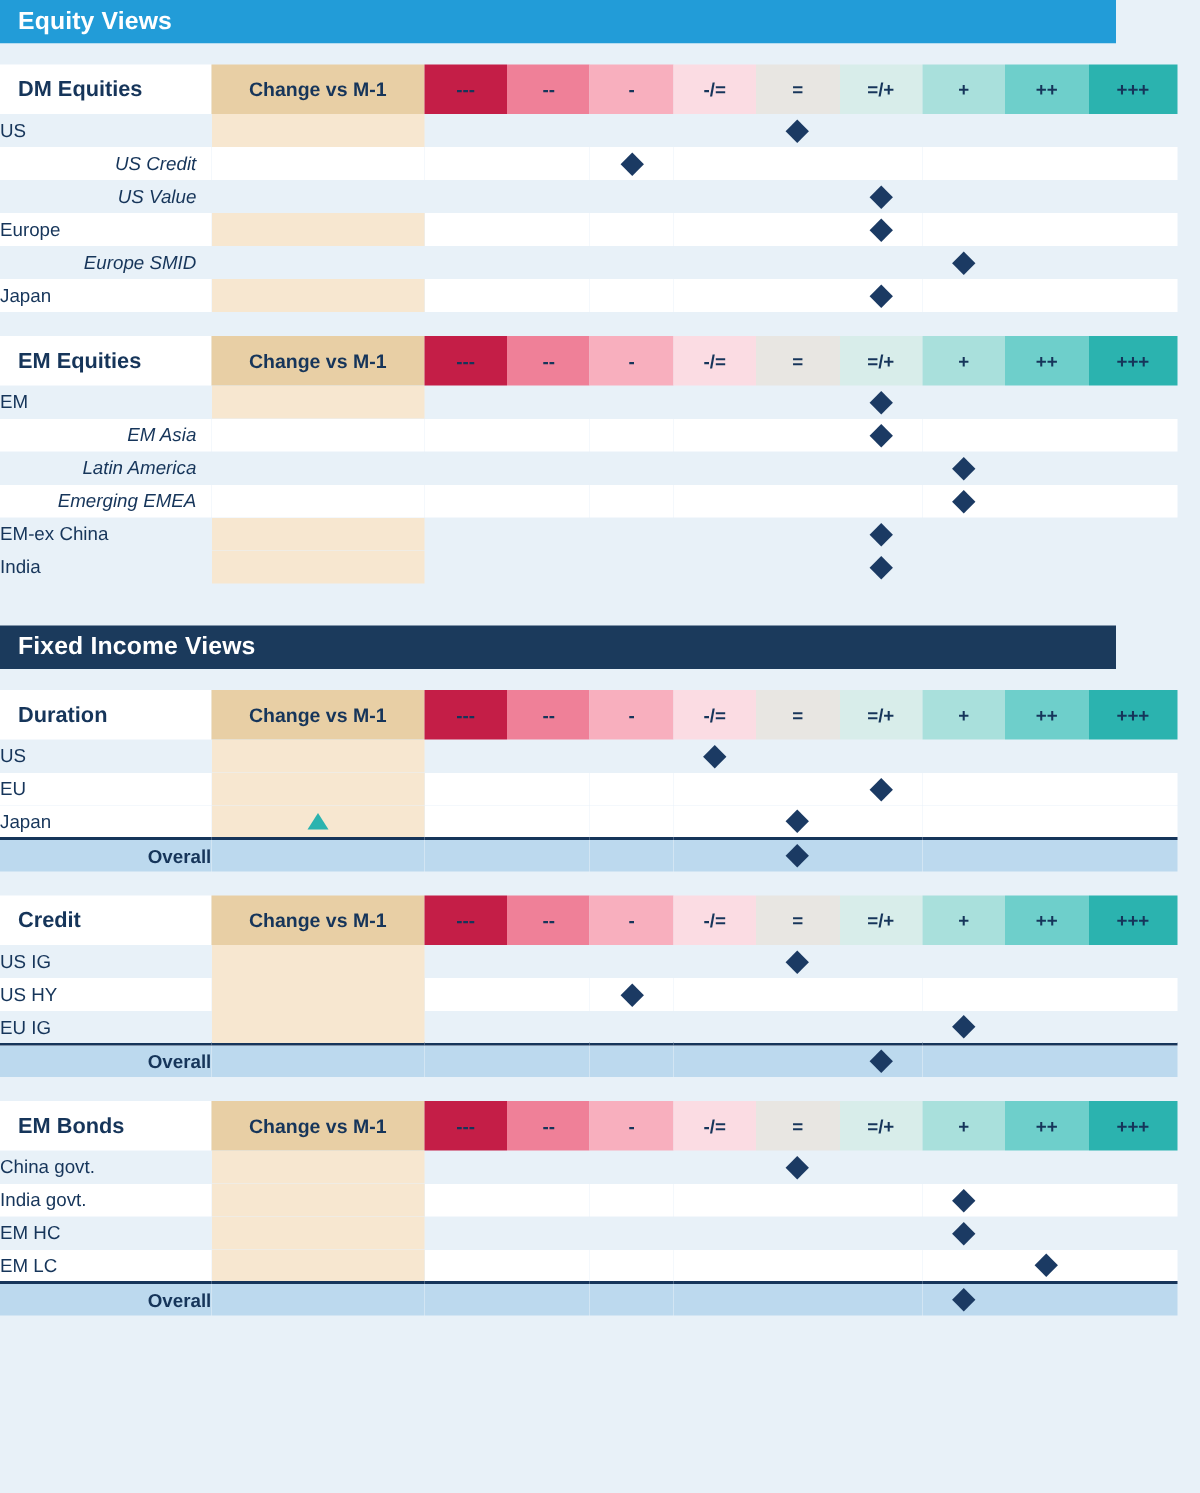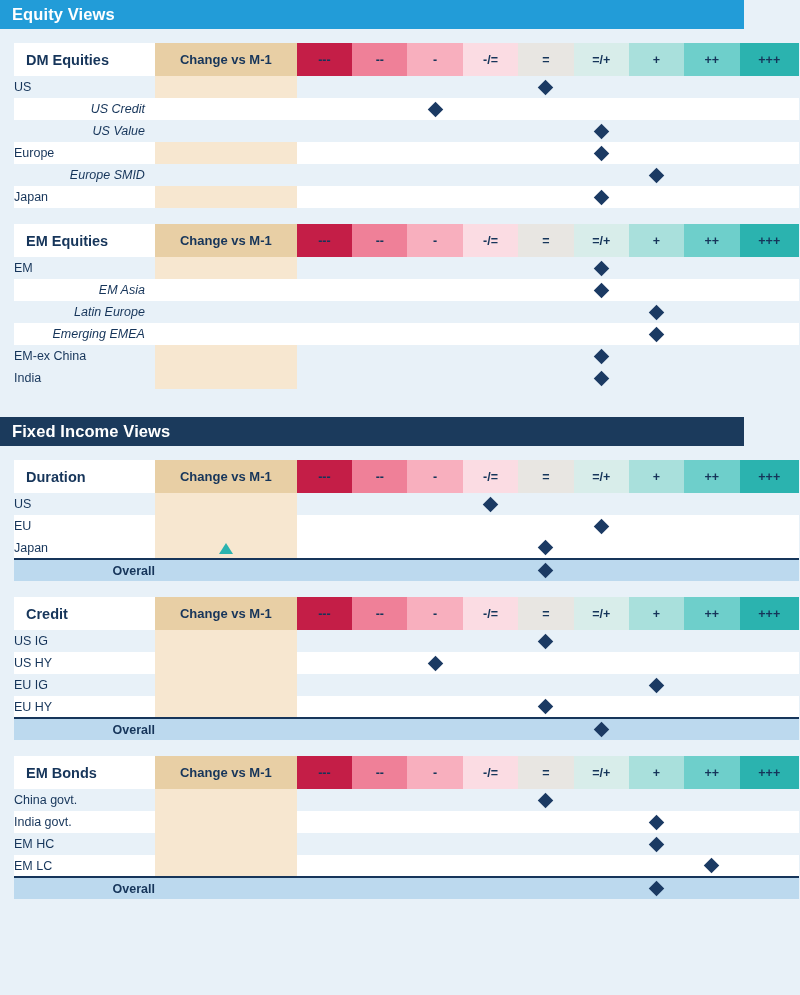--- a/index.html
+++ b/index.html
@@ -30,21 +30,21 @@
   .banner.equity { background: #229CD8; }
   .banner.fi { background: #1B3A5C; }
 
   .banner-gap { height: 14px; background: #E8F1F8; }
   .section-gap { height: 28px; background: #E8F1F8; }
   .block-gap { height: 16px; background: #E8F1F8; }
 
   
   table.views {
     width: 785px;
-    margin-left: 14px;
+    margin-left: 0;
     border-collapse: collapse;
     table-layout: fixed;
   }
 
   col.c-label   { width: 140px; }
   col.c-change  { width: 141px; }
   col.c-scale   { width: 55px;  }
   col.c-last    { width: 59px;  }
 
   
@@ -326,21 +326,21 @@
           <td class="marker-cell"></td>
           <td class="marker-cell"></td>
           <td class="marker-cell">
             <span class="diamond" style="left: 50%;"></span>
           </td>
           <td class="marker-cell"></td>
           <td class="marker-cell"></td>
           <td class="marker-cell"></td>
         </tr>
         <tr class="row alt">
-          <td class="lbl sub">Latin Europe</td>
+          <td class="lbl sub">Latin America</td>
           <td class="change"></td>
           <td class="marker-cell"></td>
           <td class="marker-cell"></td>
           <td class="marker-cell"></td>
           <td class="marker-cell"></td>
           <td class="marker-cell"></td>
           <td class="marker-cell"></td>
           <td class="marker-cell">
             <span class="diamond" style="left: 50%;"></span>
           </td>
@@ -556,35 +556,20 @@
           <td class="marker-cell"></td>
           <td class="marker-cell"></td>
           <td class="marker-cell"></td>
           <td class="marker-cell"></td>
           <td class="marker-cell">
             <span class="diamond" style="left: 50%;"></span>
           </td>
           <td class="marker-cell"></td>
           <td class="marker-cell"></td>
         </tr>
-        <tr class="row plain">
-          <td class="lbl">EU HY</td>
-          <td class="change tinted"></td>
-          <td class="marker-cell"></td>
-          <td class="marker-cell"></td>
-          <td class="marker-cell"></td>
-          <td class="marker-cell"></td>
-          <td class="marker-cell">
-            <span class="diamond" style="left: 50%;"></span>
-          </td>
-          <td class="marker-cell"></td>
-          <td class="marker-cell"></td>
-          <td class="marker-cell"></td>
-          <td class="marker-cell"></td>
-        </tr>
         <tr class="overall">
           <td class="lbl">Overall</td>
           <td></td>
           <td class="marker-cell"></td>
           <td class="marker-cell"></td>
           <td class="marker-cell"></td>
           <td class="marker-cell"></td>
           <td class="marker-cell"></td>
           <td class="marker-cell">
             <span class="diamond" style="left: 50%;"></span>

